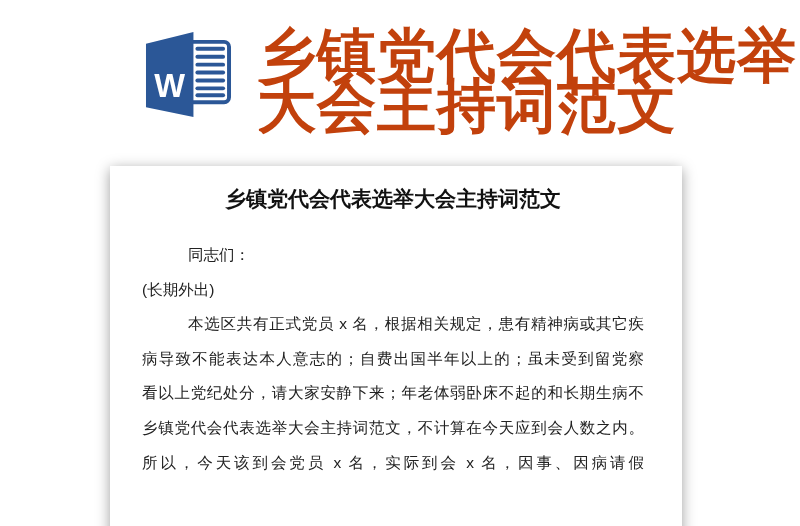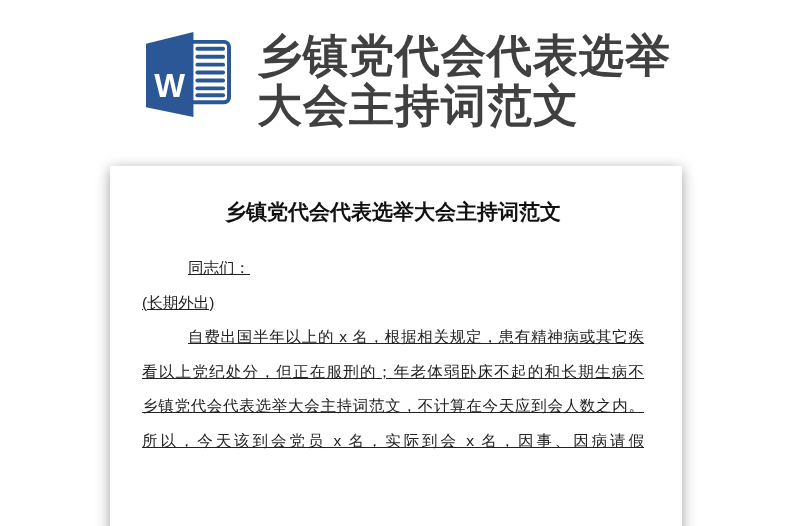--- a/index.html
+++ b/index.html
@@ -34,52 +34,52 @@
   .word-icon .flap { fill: var(--word-blue, #2B5797); }
   .word-icon .w-letter {
     fill: #ffffff;
     font-family: "Liberation Sans", sans-serif;
     font-weight: bold;
     font-size: 33px;
   }
   .header-title {
     position: absolute;
     left: 257px; top: 31px;
-    font-size: 45px;
+    font-size: 59px;
     line-height: 50px;
     font-weight: 700;
-    color: #404040;
+    color: #c2410c;
     letter-spacing: 1px;
     white-space: nowrap;
   }
   
   .page {
     position: absolute;
     left: 110px; top: 166px;
     width: 572px; height: 780px;
     box-sizing: border-box;
     background: var(--page-bg, #ffffff);
     box-shadow: 0 3px 13px rgba(0,0,0,0.38);
     padding: 17px 38px 0 32px;
   }
   .doc-title {
-    margin: 16px;
+    margin: 3px;
     font-size: 21px;
     line-height: 26px;
     font-weight: 700;
     text-align: center;
     color: #111111;
   }
   .doc-body {
     margin-top: 26px;
     font-size: 15.5px;
     line-height: 34.6px;
     color: var(--text-color, #222222);
   }
-  .doc-line { white-space: nowrap; text-decoration: underline; }
+  .doc-line { white-space: nowrap; }
   .doc-line.indent { text-indent: 46px; }
   .doc-line.just {
     white-space: normal;
     text-align: justify;
     text-align-last: justify;
   }
 </style>
 </head>
 <body>
 
@@ -106,20 +106,21 @@
       <div>大会主持词范文</div>
     </div>
   </div>
 
   <div class="page">
     <h1 class="doc-title">乡镇党代会代表选举大会主持词范文</h1>
 
     <div class="doc-body">
       <div class="doc-line indent">同志们：</div>
       <div class="doc-line">(长期外出)</div>
-      <div class="doc-line indent just">自费出国半年以上的 x 名，根据相关规定，患有精神病或其它疾</div>
-      <div class="doc-line just">看以上党纪处分，但正在服刑的；年老体弱卧床不起的和长期生病不</div>
+      <div class="doc-line indent just">本选区共有正式党员 x 名，根据相关规定，患有精神病或其它疾</div>
+      <div class="doc-line just">病导致不能表达本人意志的；自费出国半年以上的；虽未受到留党察</div>
+      <div class="doc-line just">看以上党纪处分，请大家安静下来；年老体弱卧床不起的和长期生病不</div>
       <div class="doc-line just">乡镇党代会代表选举大会主持词范文，不计算在今天应到会人数之内。</div>
       <div class="doc-line just">所以，今天该到会党员 x 名，实际到会 x 名，因事、因病请假</div>
     </div>
   </div>
 
 </div>
 
 </body></html>

